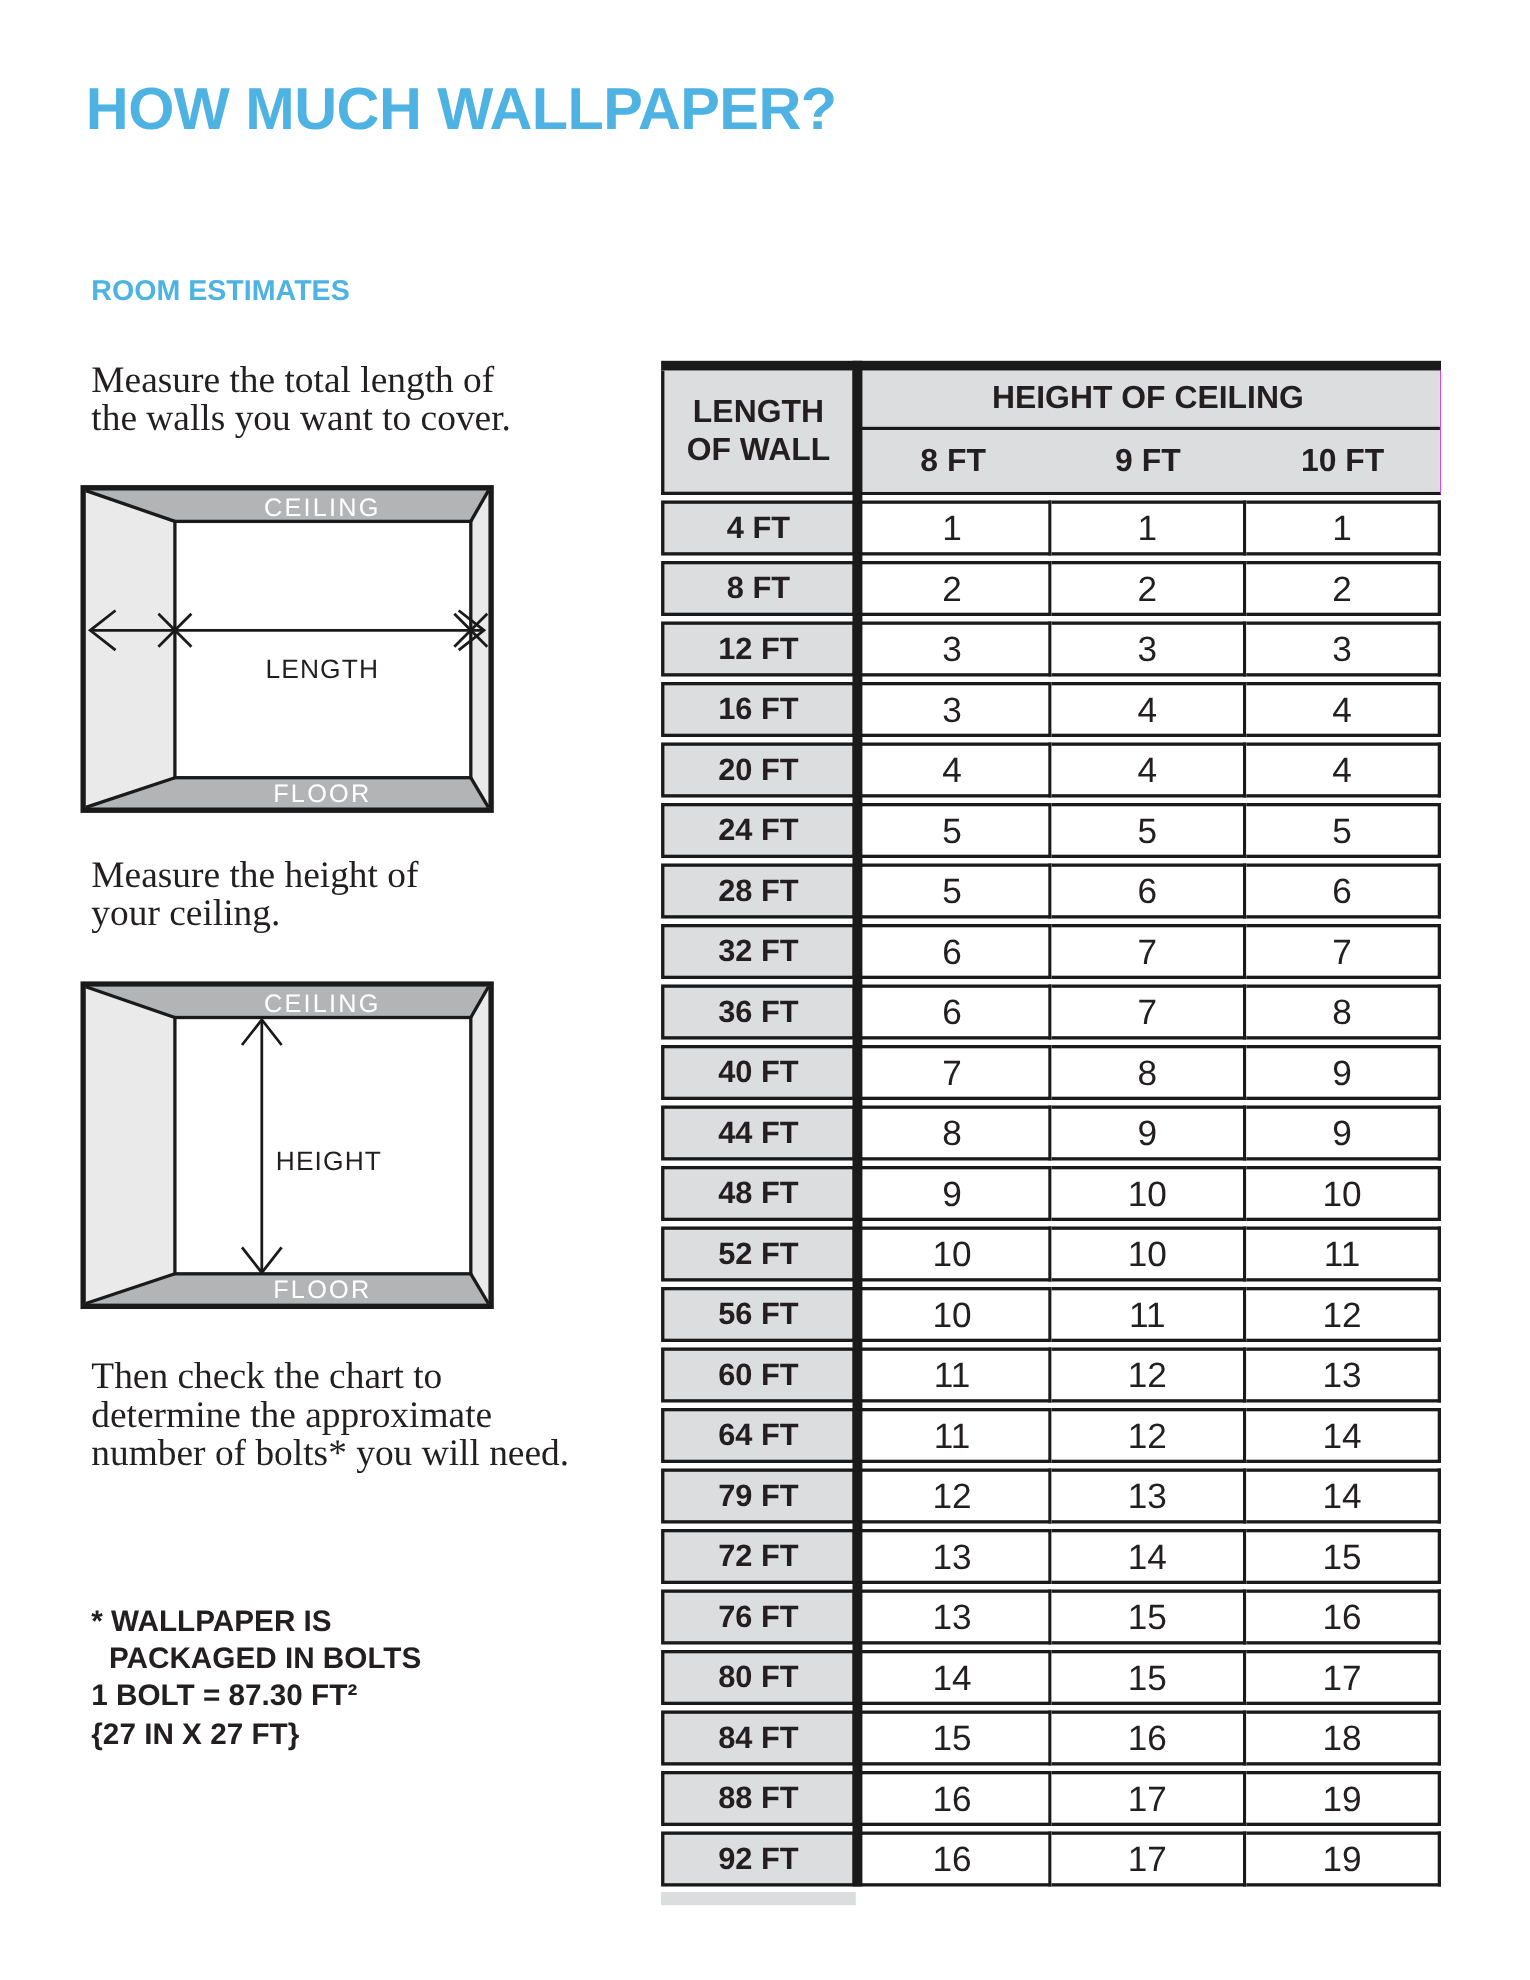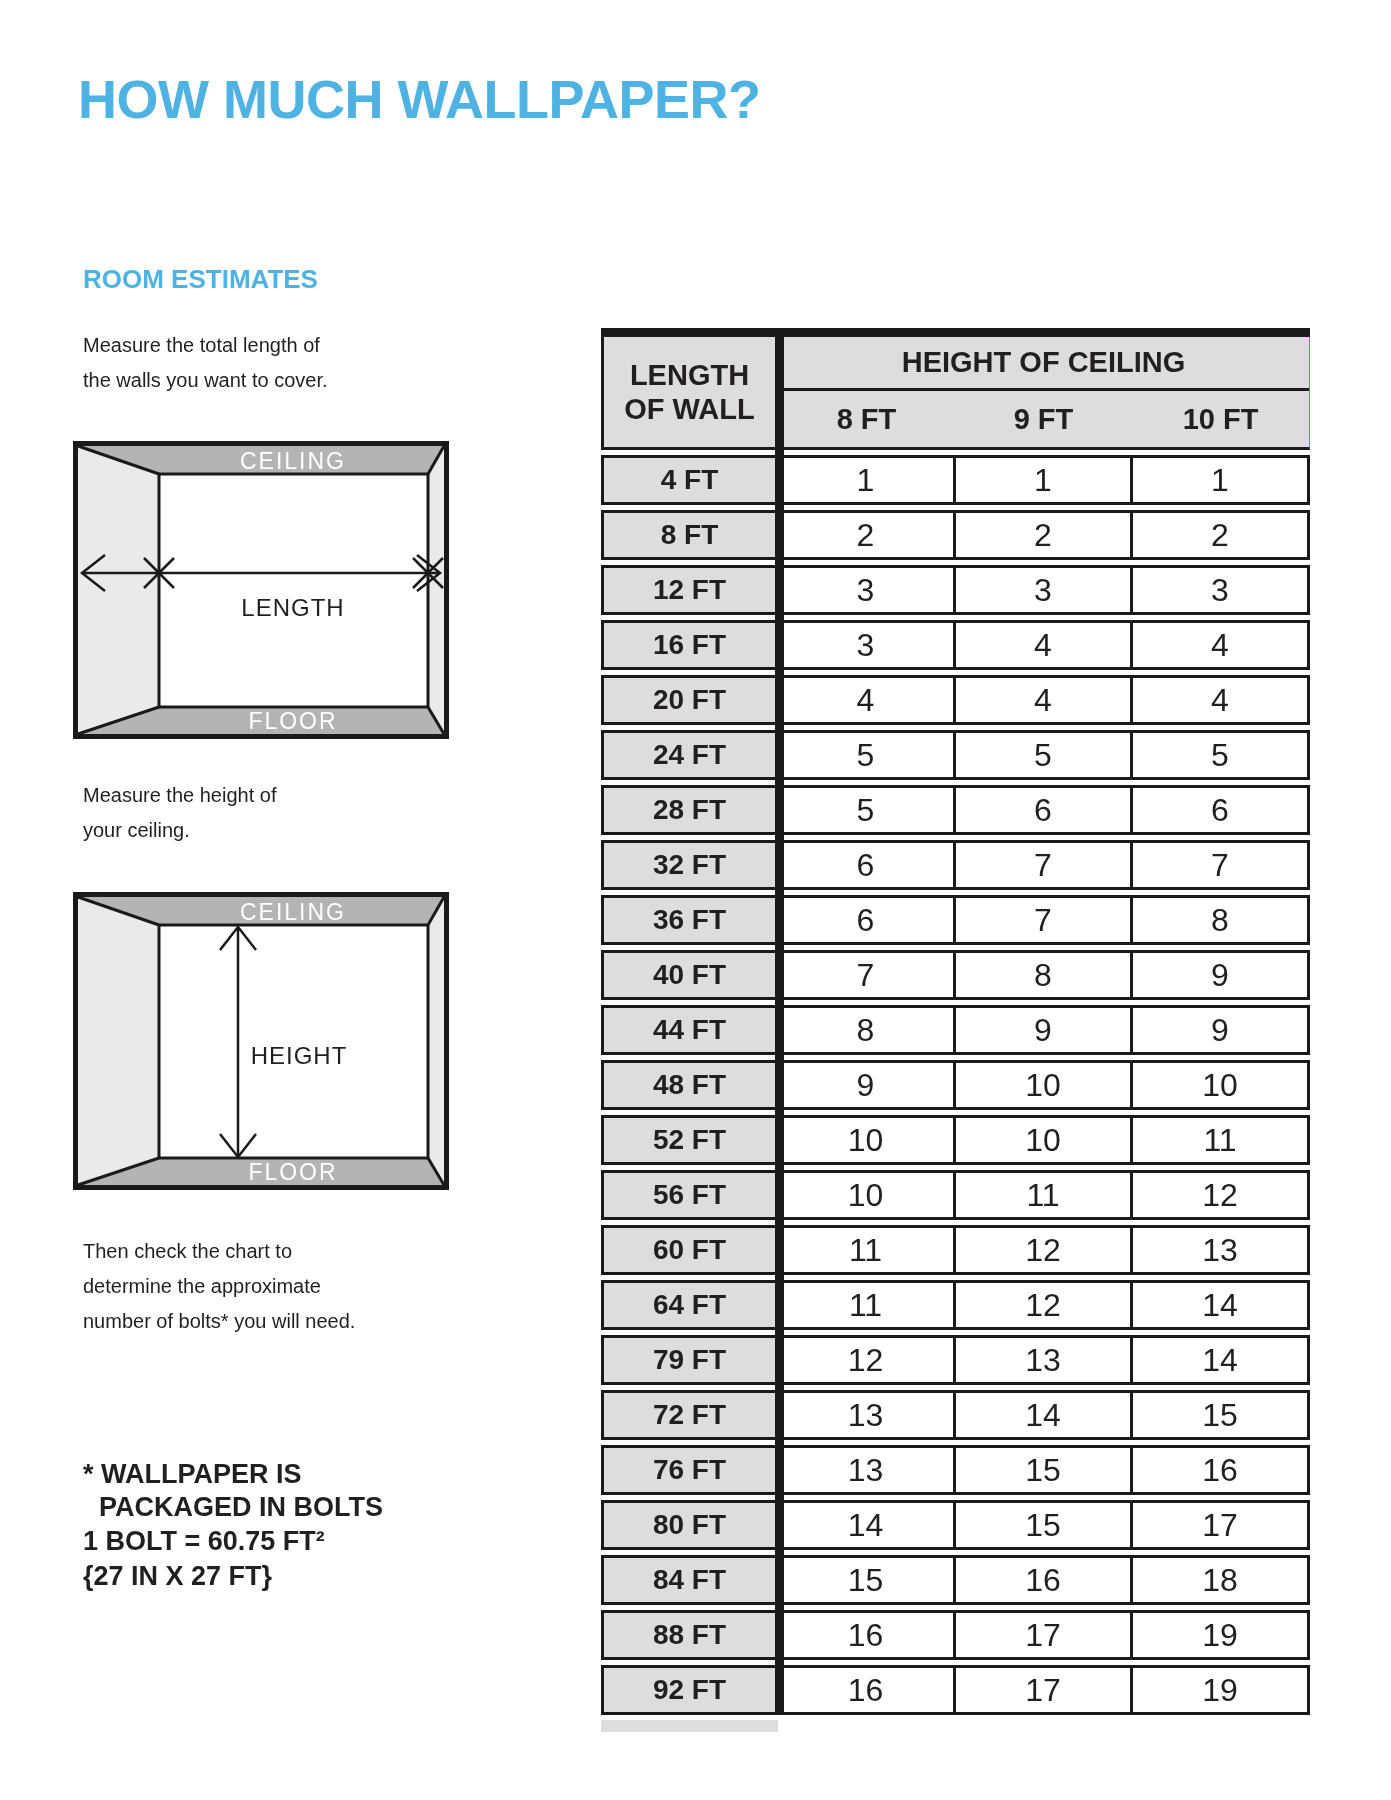--- a/index.html
+++ b/index.html
@@ -22,32 +22,33 @@
     color: #4eb3e2;
     white-space: nowrap;
   }
   .section-title {
     position: absolute;
     font-size: 26px;
     font-weight: bold;
     color: #4eb3e2;
     white-space: nowrap;
   }
-  .left-section-title { left: 83px; top: 264px; }
+  .left-section-title { left: 83px; top: 249px; }
   .table-section-title {
     left: 601px; top: 260px; width: 709px;
     text-align: center;
   }
   .para {
     position: absolute;
     left: 83px;
-    font-size: 20px;
+    font-size: 34px;
     line-height: 35px;
     color: #231f20;
     white-space: pre-line;
+    font-family: Liberation Serif, serif;
   }
   .para1 { top: 328px; }
   .para2 { top: 778px; }
   .para3 { top: 1234px; }
   .note {
     position: absolute;
     left: 83px; top: 1426px;
     font-size: 27px;
     font-weight: bold;
     line-height: 33px;
@@ -211,21 +212,21 @@
 
   <p class="para para3">Then check the chart to
 determine the approximate
 number of bolts* you will need.</p>
 
   <div class="note">
     <div>* WALLPAPER IS</div>
     <div class="indent">PACKAGED IN BOLTS</div>
   </div>
 
-  <div class="bolt-info">1 BOLT = 60.75 FT²
+  <div class="bolt-info">1 BOLT = 87.30 FT²
 {27 IN X 27 FT}</div>
 
 
   <div class="bolt-table">
     <div class="top-bar"></div>
 
     <div class="headers">
       <div class="rowhead-cell">LENGTH
 OF WALL</div>
       <div class="right-head">

